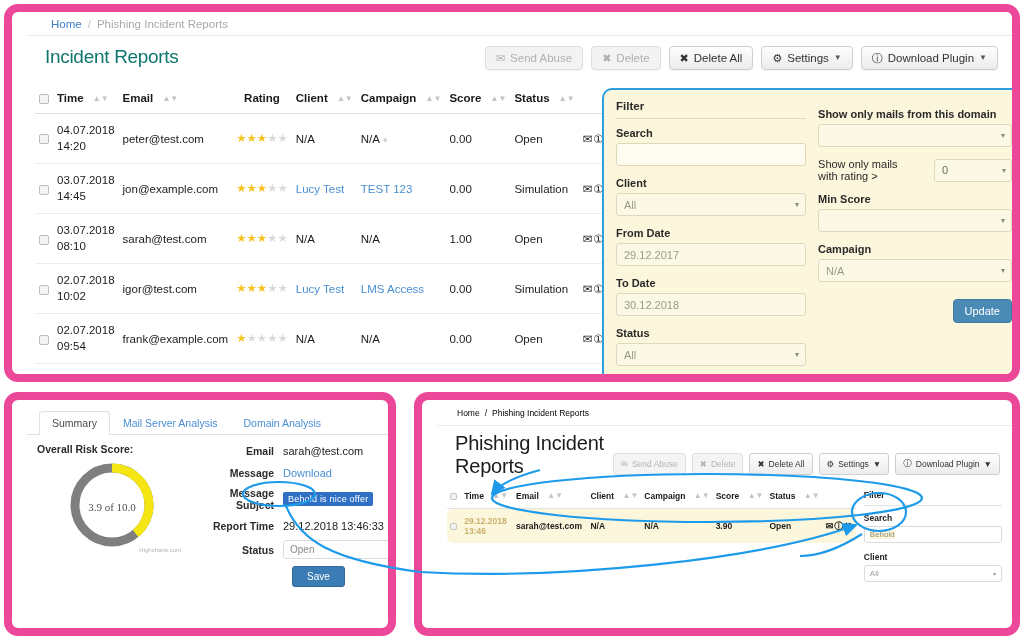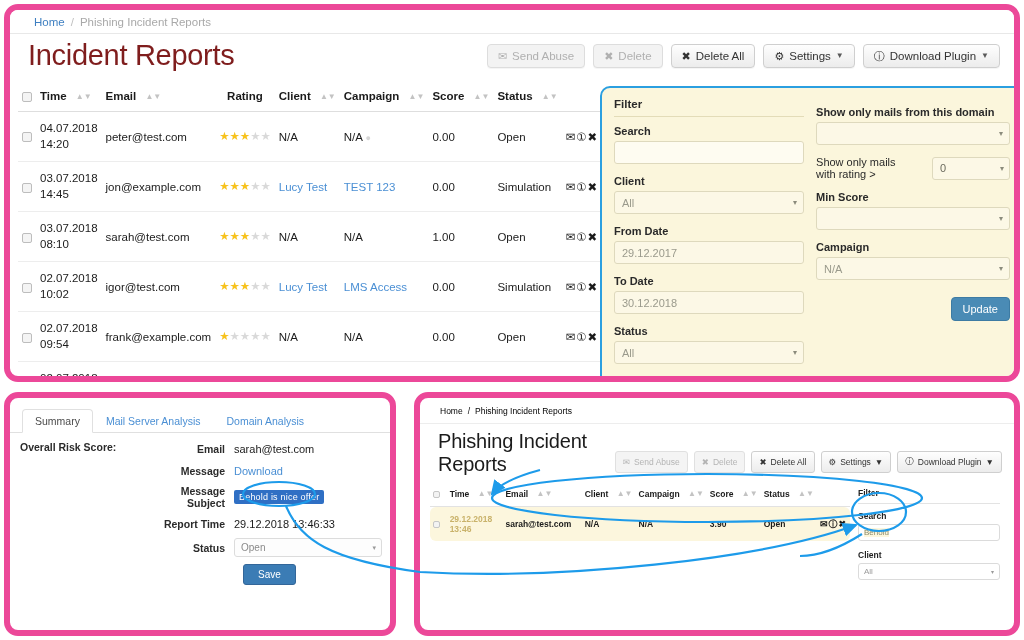--- a/index.html
+++ b/index.html
@@ -9,23 +9,24 @@
     background: #ffffff;
     font-family: "Liberation Sans", sans-serif;
     overflow: hidden;
   }
   .stage { position: relative; width: 1024px; height: 640px; background:#fff; }
 
   
   .panel {
     position: absolute;
     background: #fff;
-    border: 6px solid #ec4899;
+    border: 8px solid #ec4899;
     border-radius: 14px;
     overflow: hidden;
+    padding-left: 15px;
   }
   #panel-main   { left: 4px;   top: 4px;   width: 1016px; height: 378px; }
   #panel-detail { left: 4px;   top: 392px; width: 392px;  height: 244px; }
   #panel-result { left: 414px; top: 392px; width: 606px;  height: 244px; }
 
   
   .breadcrumb {
     display:flex; align-items:center; gap:6px;
     padding: 6px 0 6px 24px;
     font-size: 11.5px;
@@ -36,22 +37,22 @@
   .breadcrumb .crumb-link { color:#3e7fc1; }
   .breadcrumb .crumb-sep  { color:#bfbfbf; }
   .breadcrumb .crumb-cur  { color:#a9a9a9; }
 
   
   .page-head {
     display:flex; align-items:flex-end; justify-content:space-between;
     padding: 4px 14px 6px 18px;
   }
   h1.page-title {
-    margin: 0; font-weight: 400; color:#7f1d1d;
-    font-size: 29px; line-height: 34px; letter-spacing: -0.3px;
+    margin: 0; font-weight: 400; color:#0f766e;
+    font-size: 19px; line-height: 34px; letter-spacing: -0.3px;
   }
   .toolbar { display:flex; gap:8px; padding-bottom:4px; }
   .btn {
     display:inline-flex; align-items:center; gap:5px;
     font-size: 11.5px; color:#333;
     background: linear-gradient(#fefefe,#ececec);
     border:1px solid #cfcfcf; border-radius:4px;
     padding: 5px 10px; white-space:nowrap;
     box-shadow: 0 1px 0 rgba(0,0,0,.04);
   }
@@ -423,20 +424,30 @@
   <div class="panel" id="panel-detail">
     <div class="tabs">
       <div class="tab active">Summary</div>
       <div class="tab">Mail Server Analysis</div>
       <div class="tab">Domain Analysis</div>
     </div>
 
     <div class="detail-body">
       <div class="risk-col">
         <div class="risk-lbl">Overall Risk Score:</div>
+        <div class="donut-wrap">
+          <svg width="150" height="96" viewBox="0 0 150 96">
+            <g transform="translate(75,48)">
+              <circle r="37" cx="0" cy="0" fill="none" stroke="#7f7f7f" stroke-width="9"></circle>
+              <path id="risk-arc" fill="none" stroke="#f5e513" stroke-width="9" d="M0.00,-37.00 A37,37 0 0 1 23.58,28.51"></path>
+            </g>
+          </svg>
+          <div class="donut-text">3.9 of 10.0</div>
+          <div class="donut-credit">Highcharts.com</div>
+        </div>
       </div>
 
       <div class="form-col">
         <div class="frow">
           <div class="flabel">Email</div>
           <div class="fval">sarah@test.com</div>
         </div>
         <div class="frow">
           <div class="flabel">Message</div>
           <div class="fval link">Download</div>

